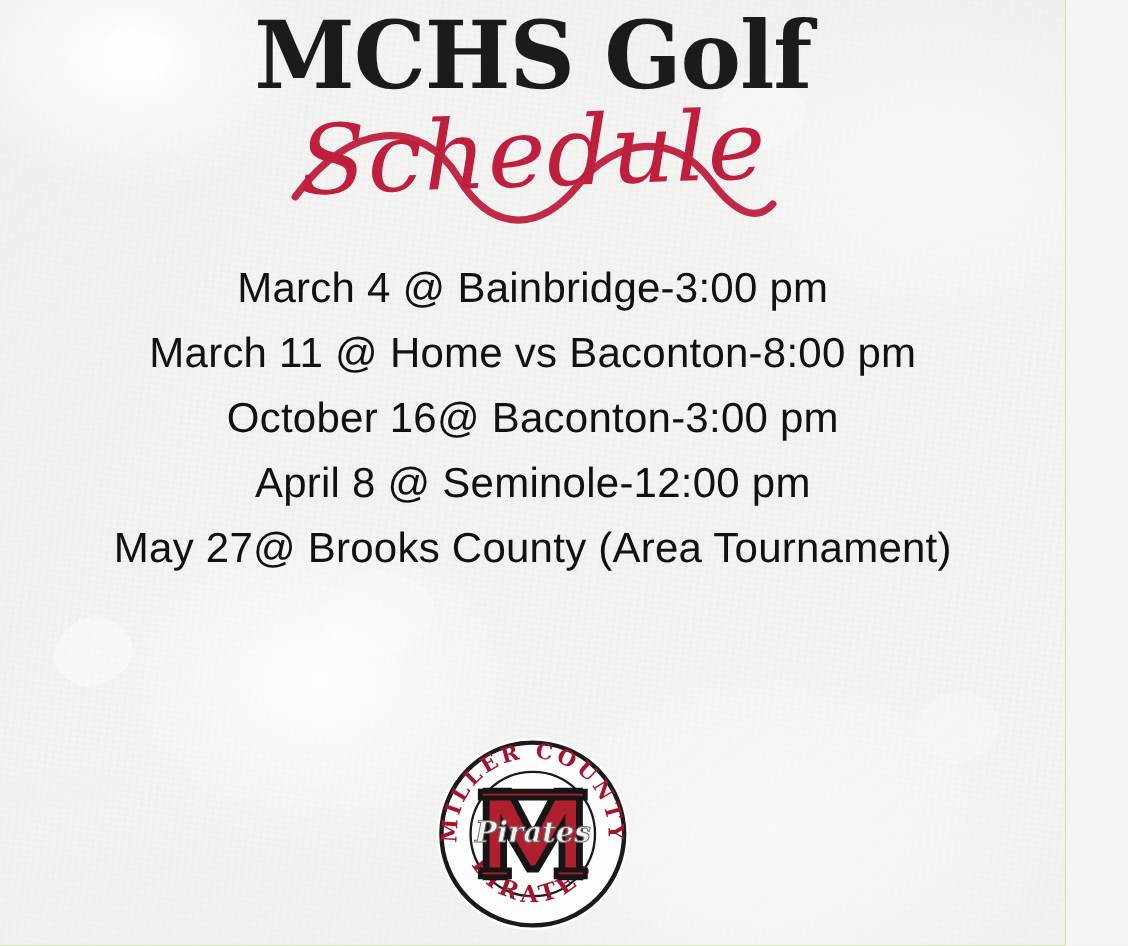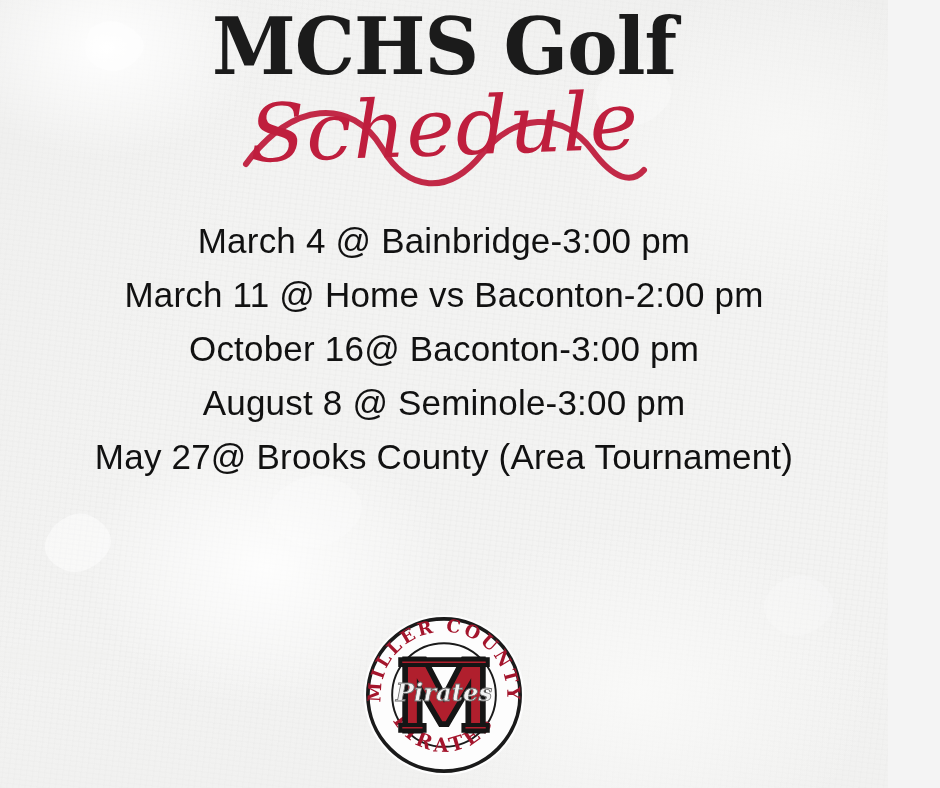--- a/index.html
+++ b/index.html
@@ -138,23 +138,23 @@
       <path d="M14 72 C 60 8, 120 6, 150 56 C 176 100, 216 104, 250 62 C 282 22, 330 18, 360 58 C 382 88, 400 92, 412 78" fill="none" stroke="#bf1e3d" stroke-width="6" stroke-linecap="round" opacity="0.95"></path>
     </svg>
 
     <div class="title-main">MCHS Golf</div>
 
     <div class="title-script">Schedule</div>
   </div>
 
   <div class="schedule" id="schedule-list">
       <div class="schedule-line">March 4 @ Bainbridge-3:00 pm</div>
-      <div class="schedule-line">March 11 @ Home vs Baconton-2:00 pm</div>
+      <div class="schedule-line">March 11 @ Home vs Baconton-8:00 pm</div>
       <div class="schedule-line">October 16@ Baconton-3:00 pm</div>
-      <div class="schedule-line">August 8 @ Seminole-3:00 pm</div>
+      <div class="schedule-line">April 8 @ Seminole-12:00 pm</div>
       <div class="schedule-line">May 27@ Brooks County (Area Tournament)</div>
     </div>
 
   <div class="logo-wrap">
     <svg class="logo-svg" viewBox="0 0 200 200">
       <defs>
         <path id="arcTop" d="M 22,100 A 78,78 0 0 1 178,100"></path>
         <path id="arcBottom" d="M 30,100 A 70,70 0 0 0 170,100"></path>
       </defs>
 

